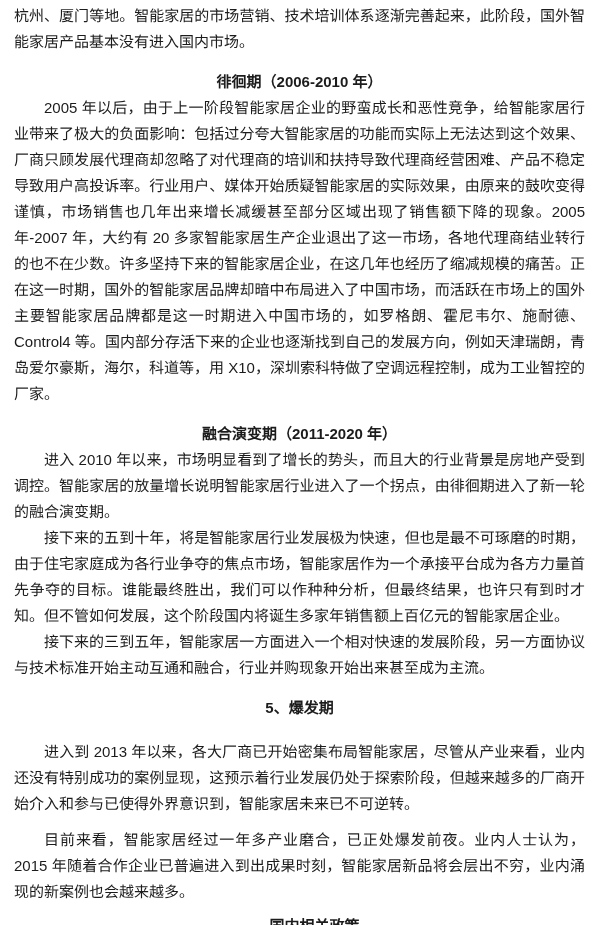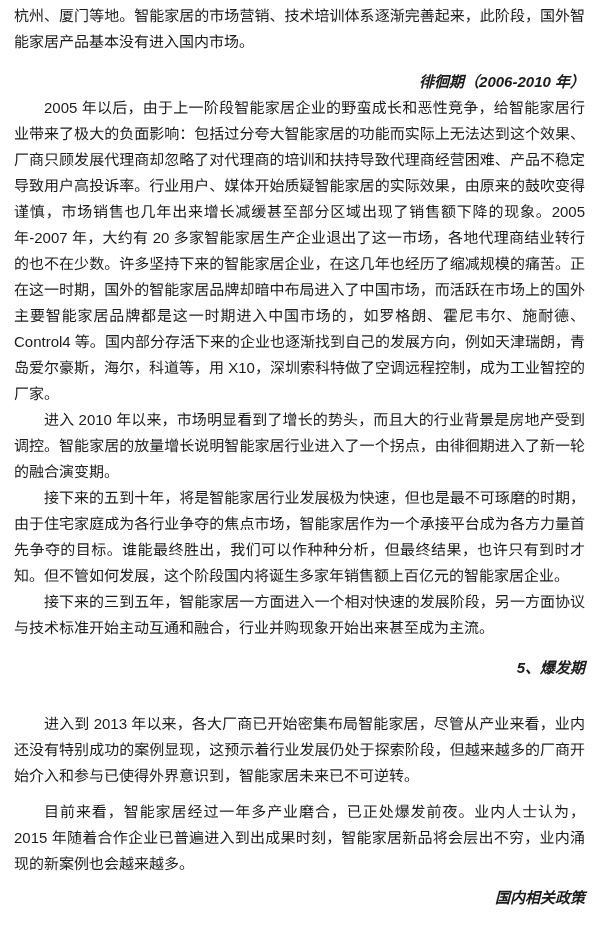--- a/index.html
+++ b/index.html
@@ -26,45 +26,45 @@
   .para {
     margin: 0;
     text-indent: 2em;
   }
   .para.no-indent {
     text-indent: 0;
   }
   .heading {
     margin: 14px 0 0 0;
     font-weight: bold;
-    text-align: right;
-    font-style: italic;
+    text-align: center;
   }
   .heading.with-gap-below {
-    margin-bottom: 30px;
+    margin-bottom: 18px;
   }
   .heading.indent-2em {
     text-indent: 2em;
     margin-top: 8px;
   }
   .para.gap-top {
     margin-top: 10px;
   }
 </style>
 </head>
 <body>
 
 <div class="page">
 
   <p class="para no-indent">杭州、厦门等地。智能家居的市场营销、技术培训体系逐渐完善起来，此阶段，国外智能家居产品基本没有进入国内市场。</p>
 
   <p class="heading">徘徊期（2006-2010 年）</p>
 
   <p class="para">2005 年以后，由于上一阶段智能家居企业的野蛮成长和恶性竞争，给智能家居行业带来了极大的负面影响：包括过分夸大智能家居的功能而实际上无法达到这个效果、厂商只顾发展代理商却忽略了对代理商的培训和扶持导致代理商经营困难、产品不稳定导致用户高投诉率。行业用户、媒体开始质疑智能家居的实际效果，由原来的鼓吹变得谨慎，市场销售也几年出来增长减缓甚至部分区域出现了销售额下降的现象。2005 年-2007 年，大约有 20 多家智能家居生产企业退出了这一市场，各地代理商结业转行的也不在少数。许多坚持下来的智能家居企业，在这几年也经历了缩减规模的痛苦。正在这一时期，国外的智能家居品牌却暗中布局进入了中国市场，而活跃在市场上的国外主要智能家居品牌都是这一时期进入中国市场的，如罗格朗、霍尼韦尔、施耐德、Control4 等。国内部分存活下来的企业也逐渐找到自己的发展方向，例如天津瑞朗，青岛爱尔豪斯，海尔，科道等，用 X10，深圳索科特做了空调远程控制，成为工业智控的厂家。</p>
 
+  <p class="heading">融合演变期（2011-2020 年）</p>
 
   <p class="para">进入 2010 年以来，市场明显看到了增长的势头，而且大的行业背景是房地产受到调控。智能家居的放量增长说明智能家居行业进入了一个拐点，由徘徊期进入了新一轮的融合演变期。</p>
 
   <p class="para">接下来的五到十年，将是智能家居行业发展极为快速，但也是最不可琢磨的时期，由于住宅家庭成为各行业争夺的焦点市场，智能家居作为一个承接平台成为各方力量首先争夺的目标。谁能最终胜出，我们可以作种种分析，但最终结果，也许只有到时才知。但不管如何发展，这个阶段国内将诞生多家年销售额上百亿元的智能家居企业。</p>
 
   <p class="para">接下来的三到五年，智能家居一方面进入一个相对快速的发展阶段，另一方面协议与技术标准开始主动互通和融合，行业并购现象开始出来甚至成为主流。</p>
 
   <p class="heading with-gap-below">5、爆发期</p>
 
   <p class="para">进入到 2013 年以来，各大厂商已开始密集布局智能家居，尽管从产业来看，业内还没有特别成功的案例显现，这预示着行业发展仍处于探索阶段，但越来越多的厂商开始介入和参与已使得外界意识到，智能家居未来已不可逆转。</p>

